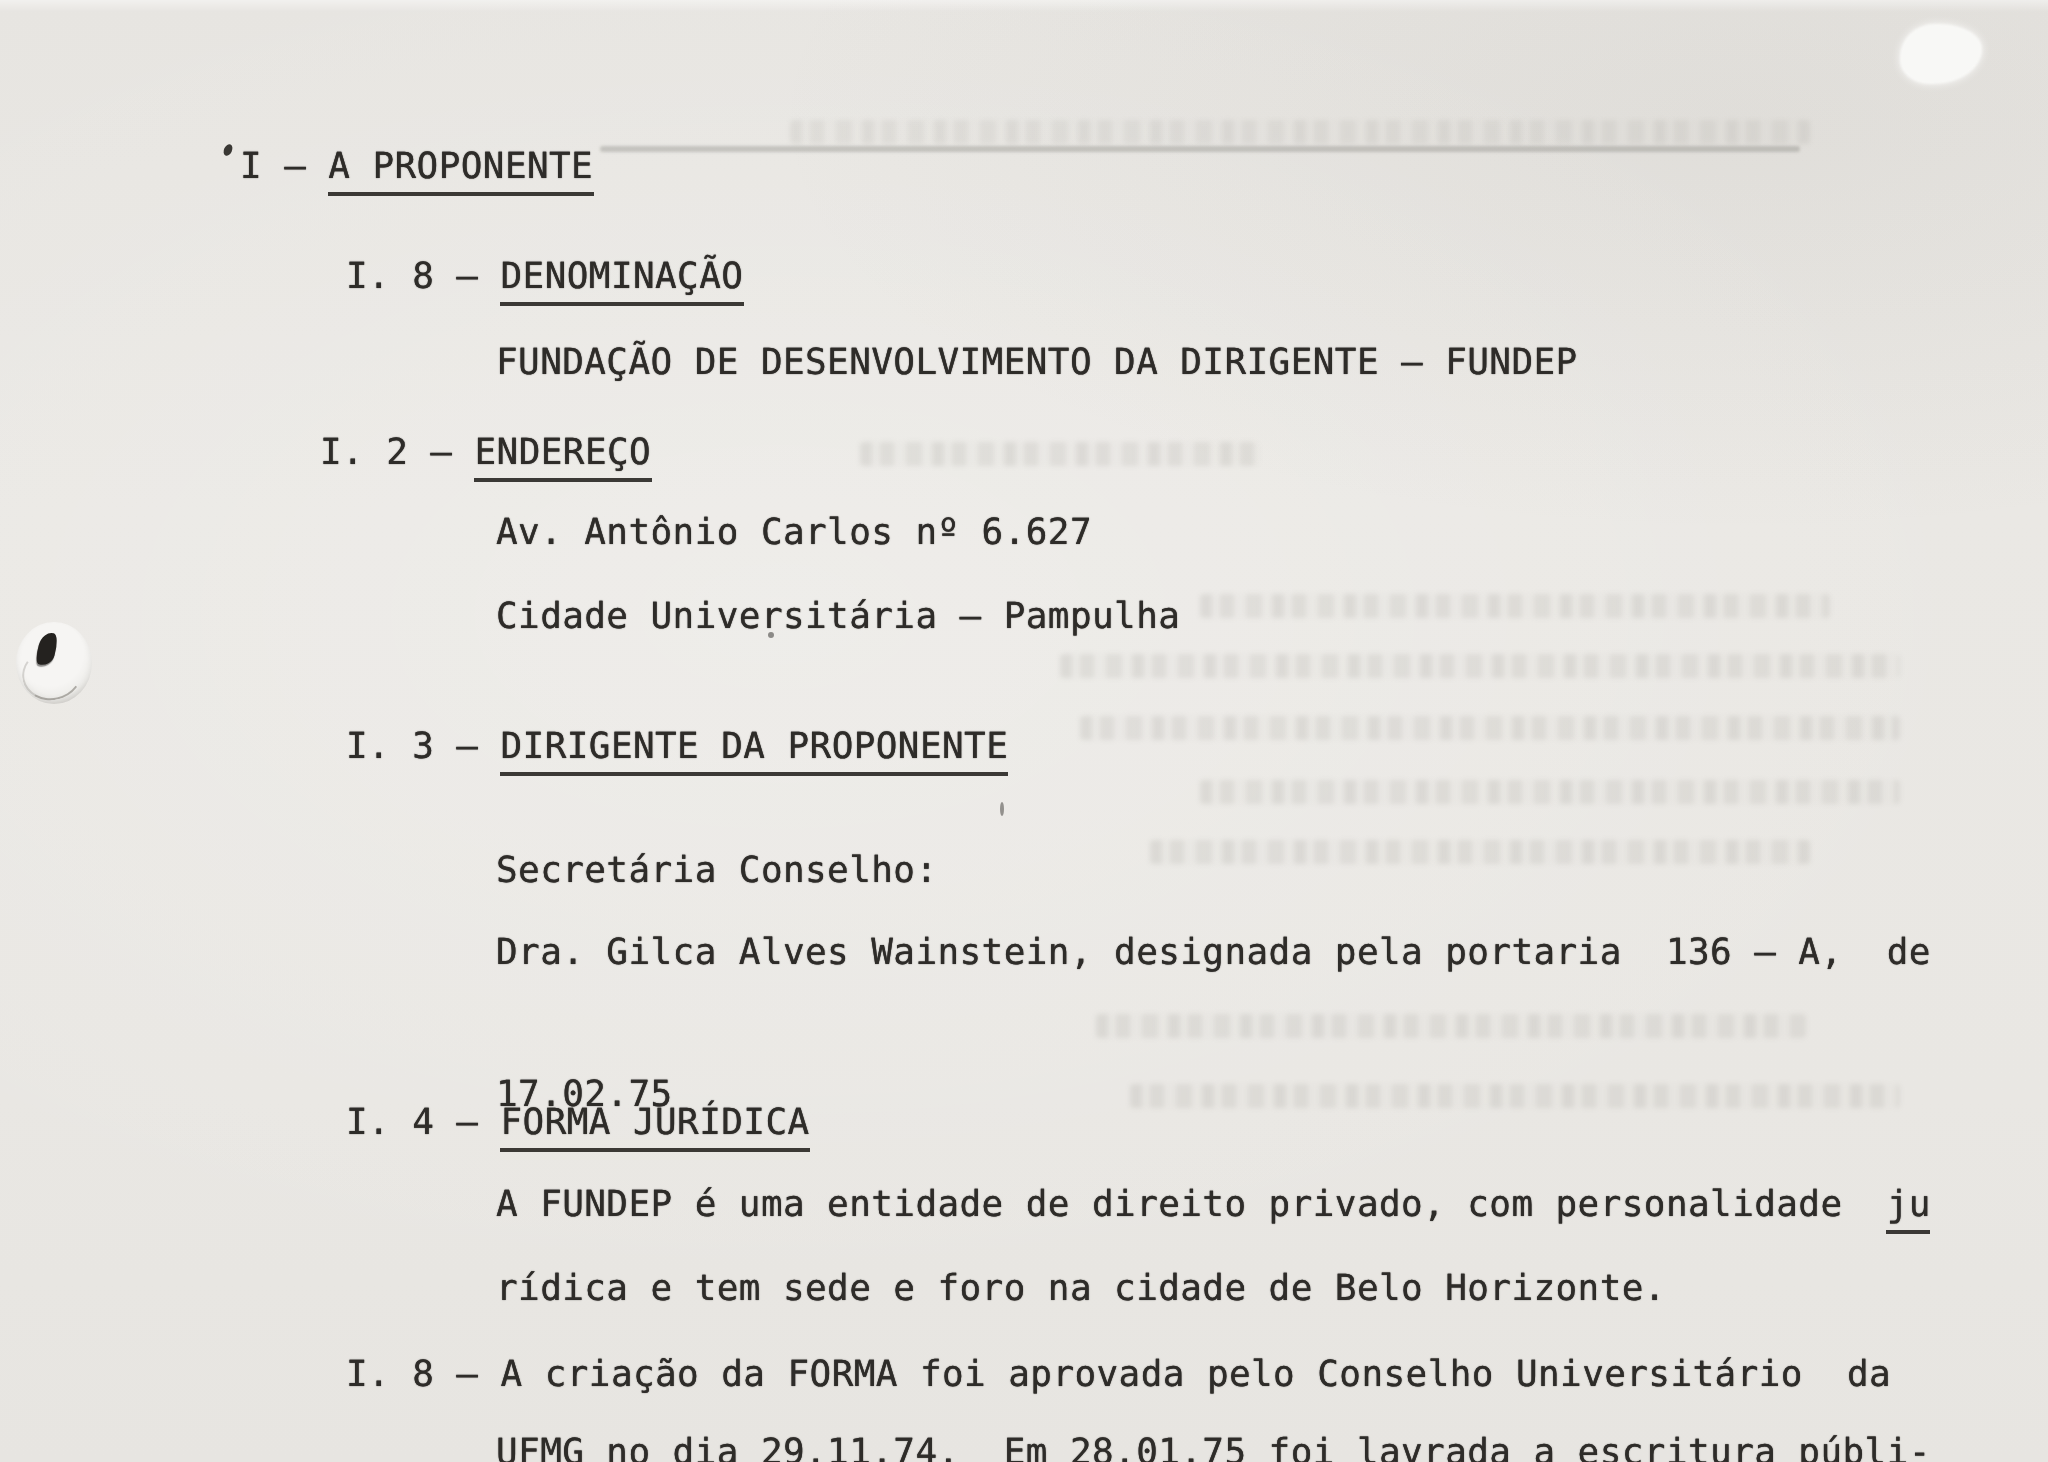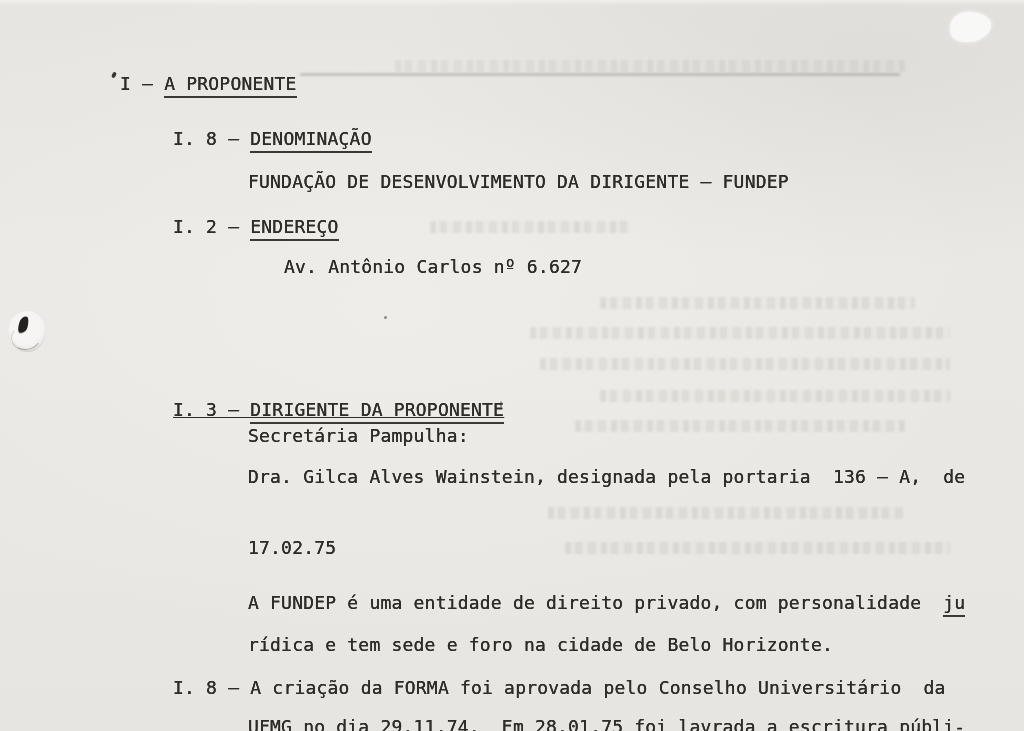--- a/index.html
+++ b/index.html
@@ -127,27 +127,29 @@
   <div class="blot"></div>
   <span class="speck speck-1"></span>
   <span class="speck speck-2"></span>
   <span class="speck speck-3"></span>
 
   <div class="line" style="left:120px; top:74px;"><span>I – </span><span class="uline">A PROPONENTE</span></div>
 
   <div class="line" style="left:173px; top:129px;"><span>I. 8 – </span><span class="uline">DENOMINAÇÃO</span></div>
   <div class="line" style="left:248px; top:172px;">FUNDAÇÃO DE DESENVOLVIMENTO DA DIRIGENTE – FUNDEP</div>
 
-  <div class="line" style="left:173px; top:217px;"><span>I. 2 – </span><span class="uline">ENDEREÇO</span></div>
-  <div class="line" style="left:248px; top:257px;margin-left:36px;">Av. Antônio Carlos nº 6.627</div>
+  <div class="line" style="left:160px; top:217px;"><span>I. 2 – </span><span class="uline">ENDEREÇO</span></div>
+  <div class="line" style="left:248px; top:257px;">Av. Antônio Carlos nº 6.627</div>
+  <div class="line" style="left:248px; top:299px;">Cidade Universitária – Pampulha</div>
 
-  <div class="line" style="left:173px; top:400px;text-decoration:underline;"><span>I. 3 – </span><span class="uline">DIRIGENTE DA PROPONENTE</span></div>
-  <div class="line" style="left:248px; top:426px;">Secretária Pampulha:</div>
+  <div class="line" style="left:173px; top:364px;"><span>I. 3 – </span><span class="uline">DIRIGENTE DA PROPONENTE</span></div>
+  <div class="line" style="left:248px; top:426px;">Secretária Conselho:</div>
   <div class="line" style="left:248px; top:467px;">Dra. Gilca Alves Wainstein, designada pela portaria  136 – A,  de</div>
   <div class="line" style="left:248px; top:538px;">17.02.75</div>
 
+  <div class="line" style="left:173px; top:552px;"><span>I. 4 – </span><span class="uline">FORMA JURÍDICA</span></div>
   <div class="line" style="left:248px; top:635px;">rídica e tem sede e foro na cidade de Belo Horizonte.</div>
   <div class="line" style="left:248px; top:593px;"><span>A FUNDEP é uma entidade de direito privado, com personalidade  </span><span class="uline">ju</span></div>
 
   <div class="line" style="left:173px; top:678px;"><span>I. 8 – </span><span>A criação da FORMA foi aprovada pelo Conselho Universitário  da</span></div>
   <div class="line" style="left:248px; top:717px;">UFMG no dia 29.11.74.  Em 28.01.75 foi lavrada a escritura públi-</div>
 
 </div>
 
 </body></html>

